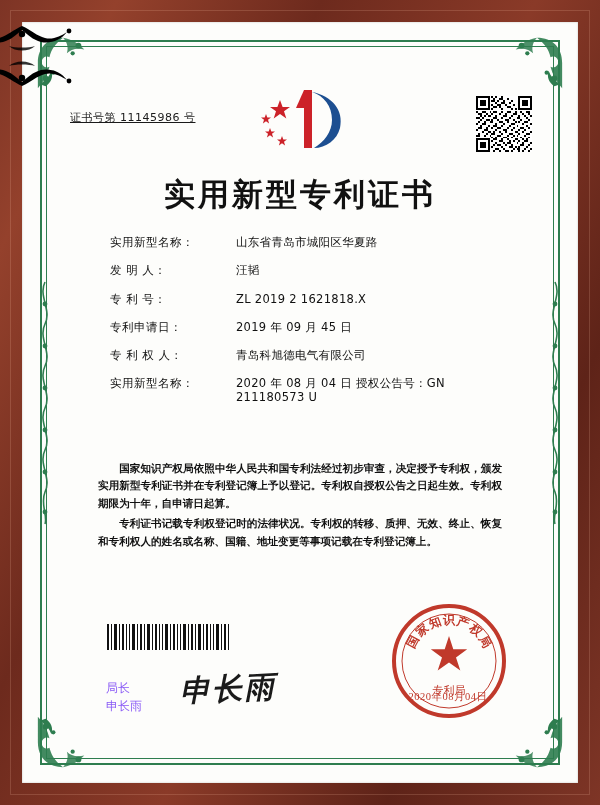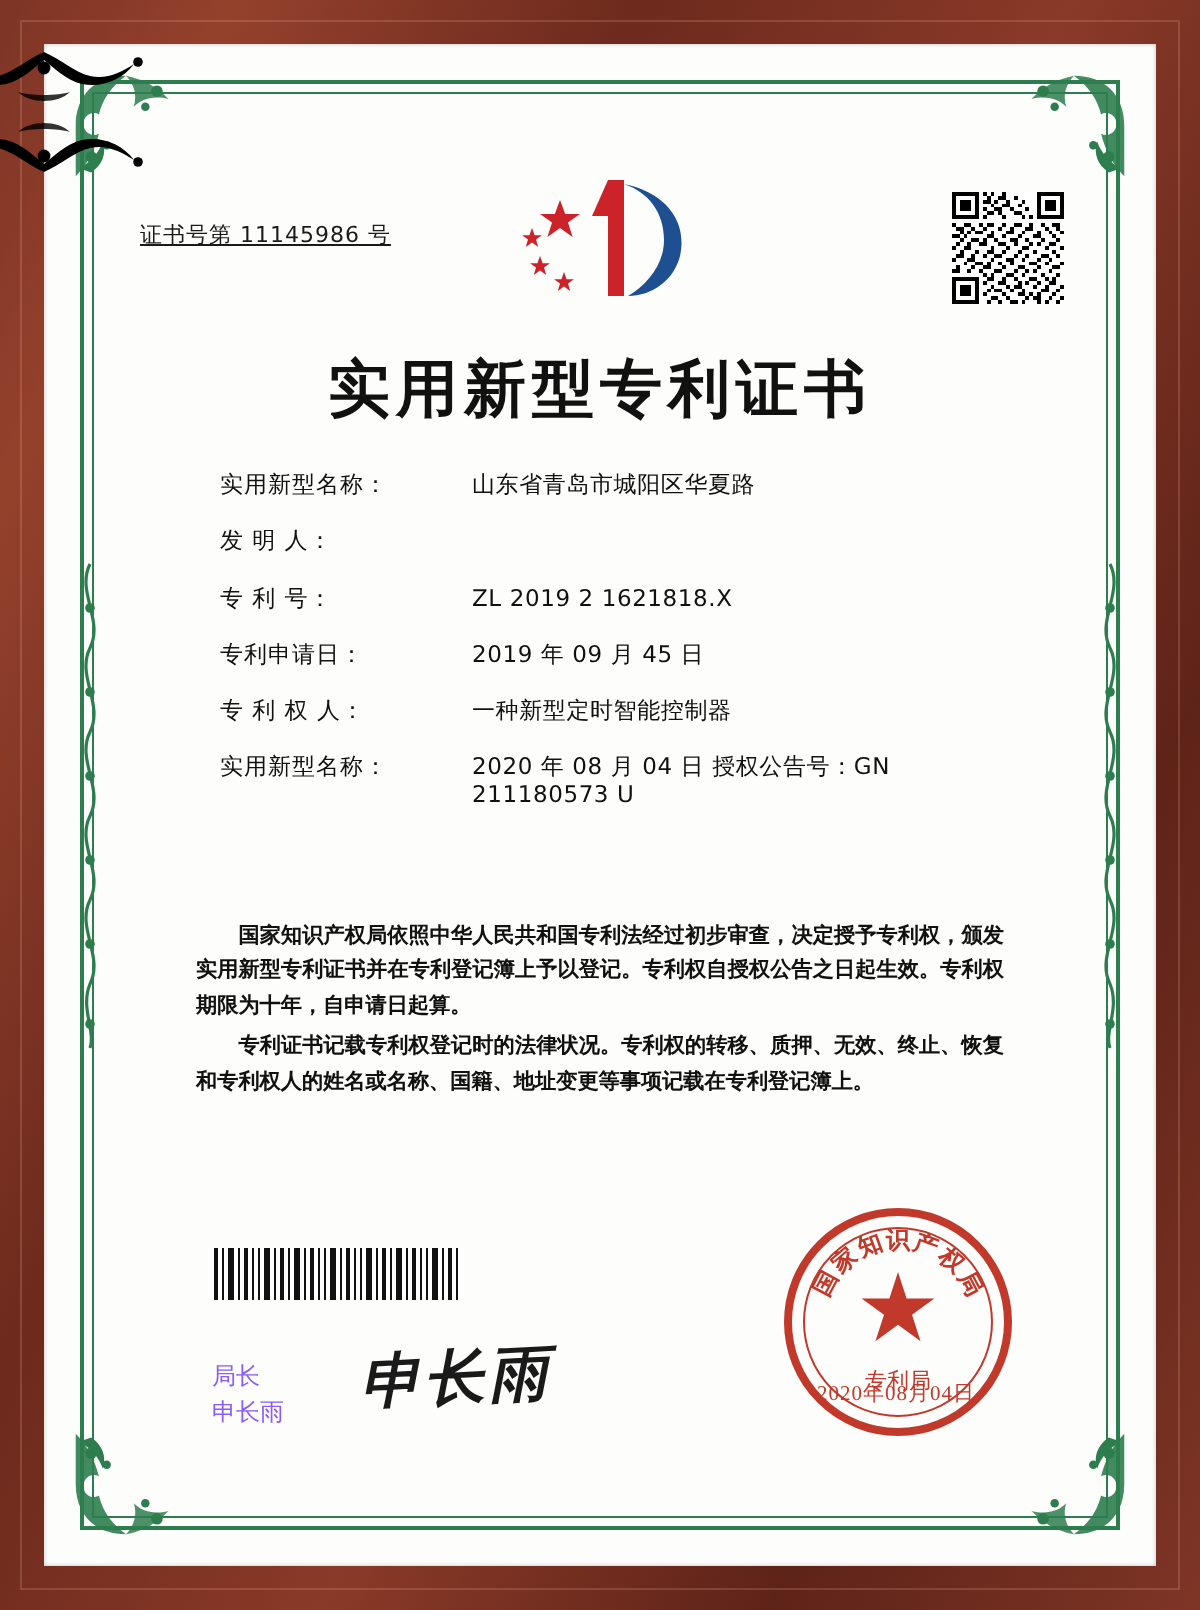--- a/index.html
+++ b/index.html
@@ -524,32 +524,33 @@
 
       <div class="title">实用新型专利证书</div>
 
       <div class="fields">
         <div class="field-row">
           <span class="field-label">实用新型名称：</span>
           <span class="field-value">山东省青岛市城阳区华夏路</span>
         </div>
         <div class="field-row">
           <span class="field-label">发 明 人：</span>
+          <span class="field-value">汪韬</span>
         </div>
         <div class="field-row">
           <span class="field-label">专 利 号：</span>
           <span class="field-value">ZL 2019 2 1621818.X</span>
         </div>
         <div class="field-row">
           <span class="field-label">专利申请日：</span>
           <span class="field-value">2019 年 09 月 45 日</span>
         </div>
         <div class="field-row">
           <span class="field-label">专 利 权 人：</span>
-          <span class="field-value">一种新型定时智能控制器</span>
+          <span class="field-value">青岛科旭德电气有限公司</span>
         </div>
         <div class="field-row">
           <span class="field-label">实用新型名称：</span>
           <span class="field-value">2020 年 08 月 04 日    授权公告号：GN 211180573 U</span>
         </div>
       </div>
 
       <div class="paragraphs">
         <p>国家知识产权局依照中华人民共和国专利法经过初步审查，决定授予专利权，颁发实用新型专利证书并在专利登记簿上予以登记。专利权自授权公告之日起生效。专利权期限为十年，自申请日起算。</p>
         <p>专利证书记载专利权登记时的法律状况。专利权的转移、质押、无效、终止、恢复和专利权人的姓名或名称、国籍、地址变更等事项记载在专利登记簿上。</p>

